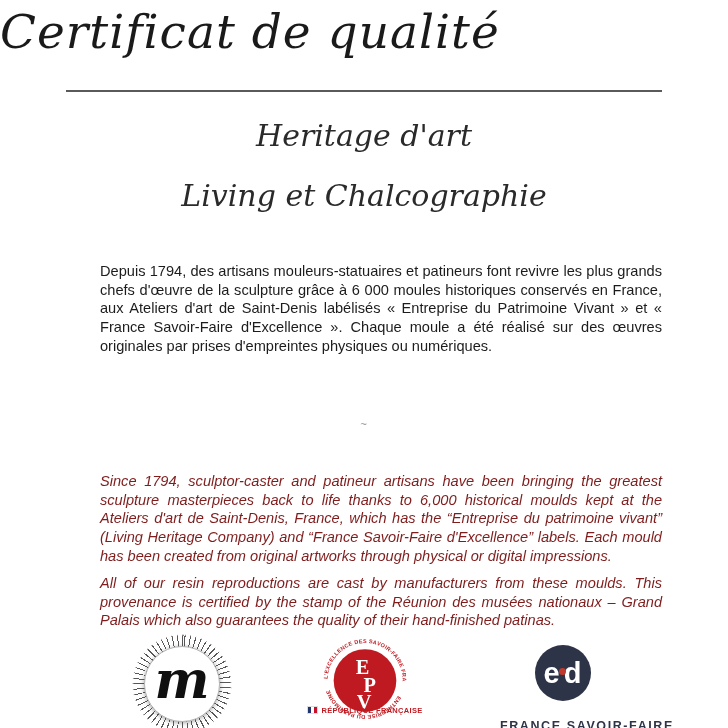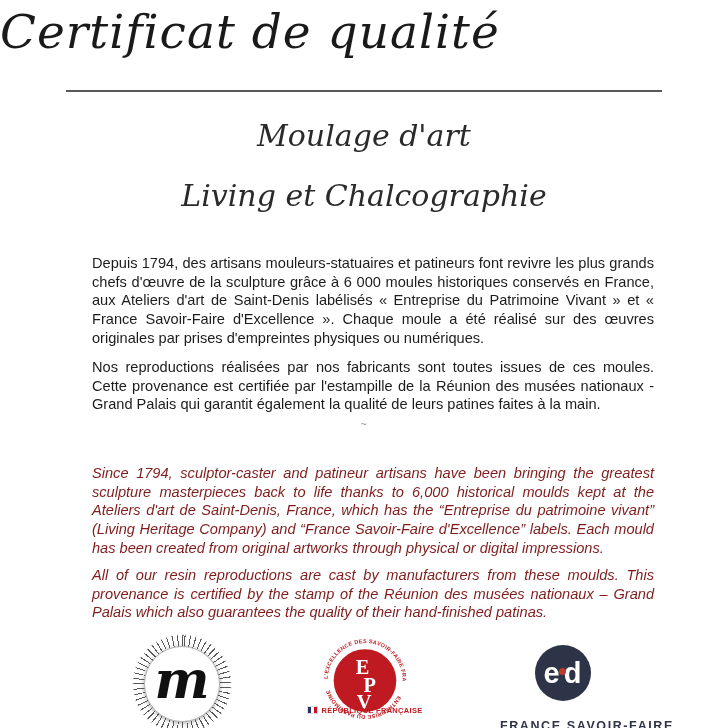--- a/index.html
+++ b/index.html
@@ -18,21 +18,21 @@
     position:absolute; top:90px; left:66px; width:596px; height:2px;
     background:#5a5a5a;
   }
   .h2 { position:absolute; left:0; width:100%; text-align:center; font-size:30px; color:#2a2a2a; }
   .h2a { top:118px; }
   .h2b { top:178px; }
   
   .para {
     position:absolute; left:84px; width:562px;
     font-size:14.6px; line-height:18.7px; text-align:justify;
-    color:#1c1c1c; margin:8px;
+    color:#1c1c1c; margin:16px;
   }
   .fr1 { top:246px; }
   .fr2 { top:350px; }
   .en  { font-style:italic; color:#7f1d1d; }
   .en1 { top:456px; }
   .en2 { top:558px; }
   .sep {
     position:absolute; top:418px; left:0; width:100%;
     text-align:center; font-size:11px; color:#8a8a8a; font-style:italic;
     letter-spacing:1px;
@@ -88,25 +88,24 @@
   .ed-star { color:#bd9440; font-size:16px; letter-spacing:0; }
 </style>
 </head>
 <body>
 
 <div class="page">
 
   <div class="title script">Certificat de qualité</div>
   <div class="rule"></div>
 
-  <div class="h2 h2a script">Moulage d'art</div>
+  <div class="h2 h2a script">Heritage d'art</div>
   <div class="h2 h2b script">Living et Chalcographie</div>
 
   <p class="para fr1">Depuis 1794, des artisans mouleurs-statuaires et patineurs font revivre les plus grands chefs d'œuvre de la sculpture grâce à 6 000 moules historiques conservés en France, aux Ateliers d'art de Saint-Denis labélisés « Entreprise du Patrimoine Vivant » et « France Savoir-Faire d'Excellence ». Chaque moule a été réalisé sur des œuvres originales par prises d'empreintes physiques ou numériques.</p>
-  <p class="para fr2">Nos reproductions réalisées par nos fabricants sont toutes issues de ces moules. Cette provenance est certifiée par l'estampille de la Réunion des musées nationaux - Grand Palais qui garantit également la qualité de leurs patines faites à la main.</p>
 
   <div class="sep">~</div>
 
   <p class="para en en1">Since 1794, sculptor-caster and patineur artisans have been bringing the greatest sculpture masterpieces back to life thanks to 6,000 historical moulds kept at the Ateliers d'art de Saint-Denis, France, which has the “Entreprise du patrimoine vivant” (Living Heritage Company) and “France Savoir-Faire d'Excellence” labels. Each mould has been created from original artworks through physical or digital impressions.</p>
   <p class="para en en2">All of our resin reproductions are cast by manufacturers from these moulds. This provenance is certified by the stamp of the Réunion des musées nationaux – Grand Palais which also guarantees the quality of their hand-finished patinas.</p>
 
   <div class="rmn">
     <div class="rmn-rays"></div>
     <div class="rmn-circle">
       <span class="rmn-m">m</span>

